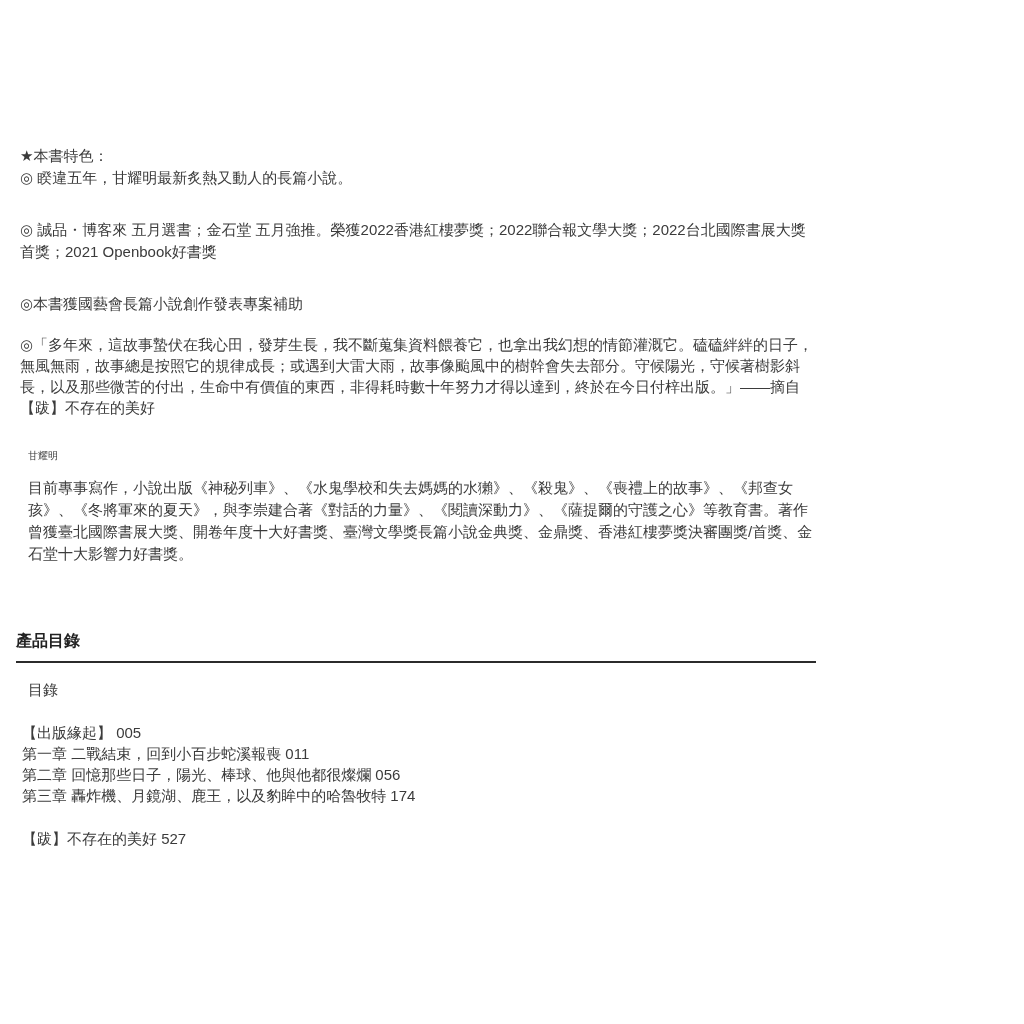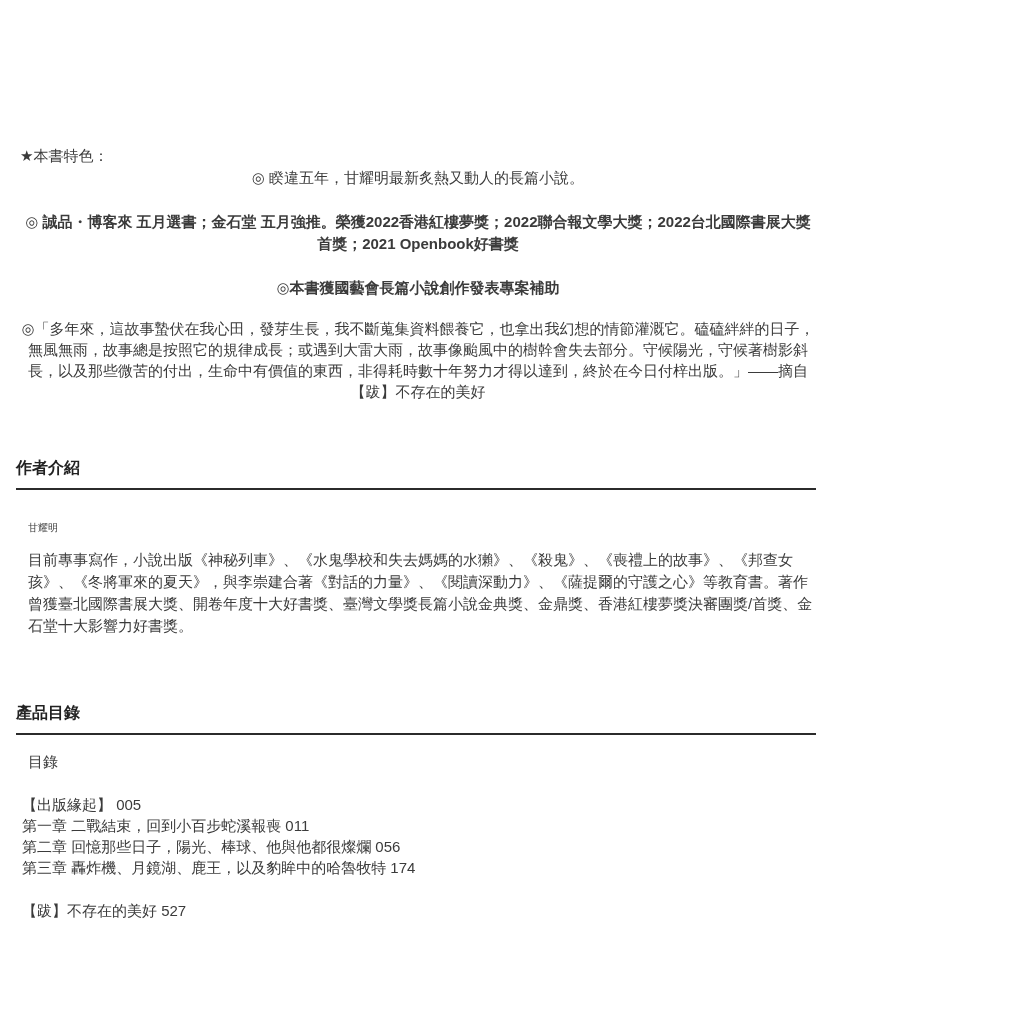--- a/index.html
+++ b/index.html
@@ -27,22 +27,22 @@
     top:0;left:16px;
     width:800px;
     padding-top:145px;
   }
   .features{
     padding-left:4px;
     font-size:15px;
     line-height:22px;
   }
   .features .feature-title{margin:0;}
-  .feature-item{margin:0;text-align:center;}
-  .feature-item.sp{margin-top:22px;font-weight:bold;}
+  .feature-item{margin:0;}
+  .feature-item.sp{margin-top:30px;}
   .feature-item.sp3{margin-top:19px;line-height:21px;}
   .section-heading{
     font-size:16px;
     font-weight:bold;
     color:var(--heading);
     margin:0;
     padding-bottom:9px;
     border-bottom:2px solid var(--rule);
   }
   .author-heading{margin-top:56px;}
@@ -86,21 +86,20 @@
   <div class="content">
 
     <div class="features">
       <p class="feature-title">★本書特色：</p>
       <p class="feature-item">◎ 睽違五年，甘耀明最新炙熱又動人的長篇小說。</p>
       <p class="feature-item sp">◎ 誠品・博客來 五月選書；金石堂 五月強推。榮獲2022香港紅樓夢獎；2022聯合報文學大獎；2022台北國際書展大獎首獎；2021 Openbook好書獎</p>
       <p class="feature-item sp">◎本書獲國藝會長篇小說創作發表專案補助</p>
       <p class="feature-item sp3">◎「多年來，這故事蟄伏在我心田，發芽生長，我不斷蒐集資料餵養它，也拿出我幻想的情節灌溉它。磕磕絆絆的日子，無風無雨，故事總是按照它的規律成長；或遇到大雷大雨，故事像颱風中的樹幹會失去部分。守候陽光，守候著樹影斜長，以及那些微苦的付出，生命中有價值的東西，非得耗時數十年努力才得以達到，終於在今日付梓出版。」——摘自【跋】不存在的美好</p>
     </div>
 
-    <h2 class="section-heading author-heading">作者介紹</h2>
     <p class="author-name">甘耀明</p>
     <p class="author-bio">目前專事寫作，小說出版《神秘列車》、《水鬼學校和失去媽媽的水獺》、《殺鬼》、《喪禮上的故事》、《邦查女孩》、《冬將軍來的夏天》，與李崇建合著《對話的力量》、《閱讀深動力》、《薩提爾的守護之心》等教育書。著作曾獲臺北國際書展大獎、開卷年度十大好書獎、臺灣文學獎長篇小說金典獎、金鼎獎、香港紅樓夢獎決審團獎/首獎、金石堂十大影響力好書獎。</p>
 
     <h2 class="section-heading toc-heading">產品目錄</h2>
     <p class="toc-subheading">目錄</p>
     <div class="toc-list">
       <p class="toc-entry">【出版緣起】 005</p>
       <p class="toc-entry">第一章 二戰結束，回到小百步蛇溪報喪 011</p>
       <p class="toc-entry">第二章 回憶那些日子，陽光、棒球、他與他都很燦爛 056</p>
       <p class="toc-entry">第三章 轟炸機、月鏡湖、鹿王，以及豹眸中的哈魯牧特 174</p>

